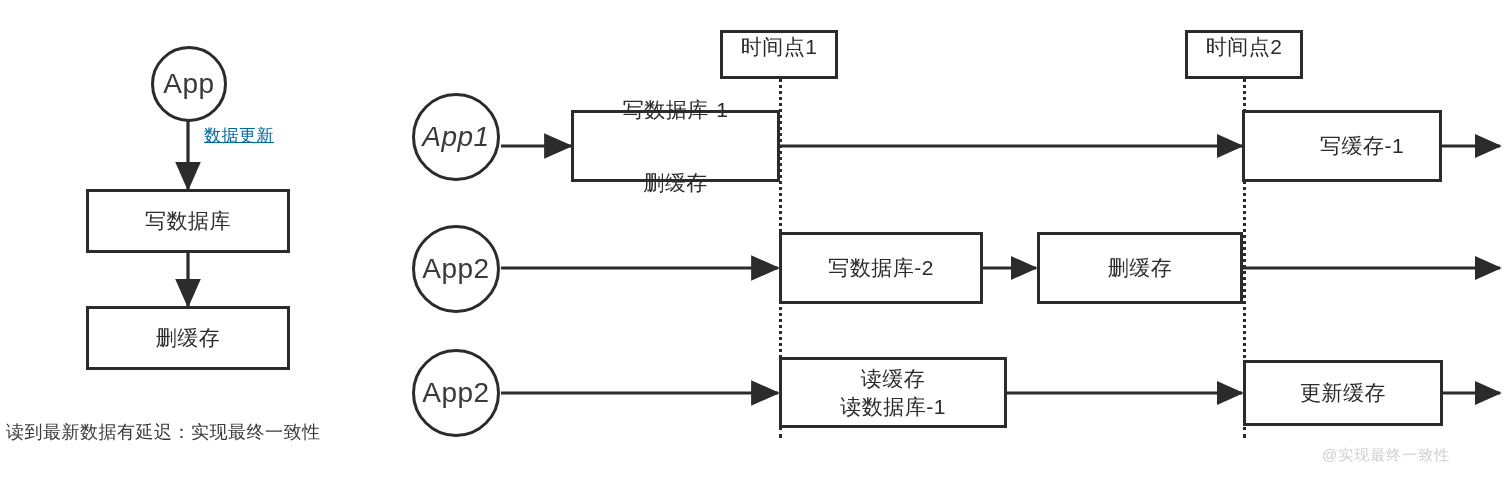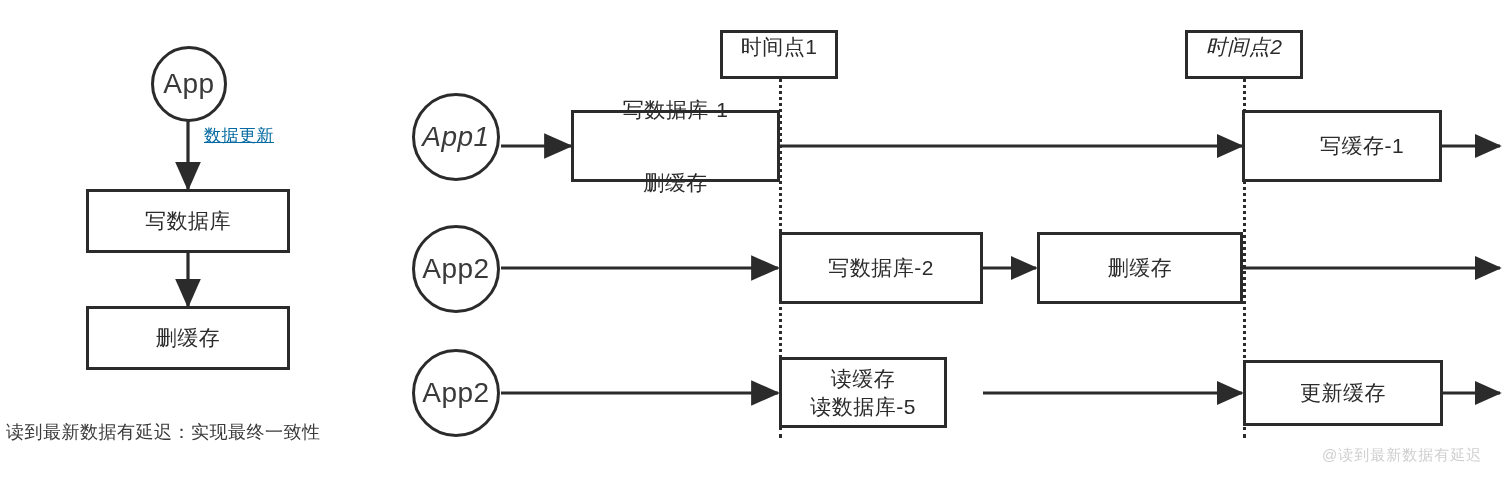--- a/index.html
+++ b/index.html
@@ -147,21 +147,21 @@
   </div>
 
   <div class="caption" style="left:6px; top:420px;">读到最新数据有延迟：实现最终一致性</div>
 
   <div class="dotted-line" style="left:779px; top:78px; height:360px;"></div>
   <div class="dotted-line" style="left:1243px; top:78px; height:360px;"></div>
 
   <div class="tp-label" style="left:720px; top:30px; width:118px; height:49px;">
     <span>时间点1</span>
   </div>
-  <div class="tp-label" style="left:1185px; top:30px; width:118px; height:49px;font-style:italic;">
+  <div class="tp-label" style="left:1185px; top:30px; width:118px; height:49px;">
     <span>时间点2</span>
   </div>
 
   <div class="circle" style="left:412px; top:93px; width:88px; height:88px;font-style:italic;">
     <span>App1</span>
   </div>
   <div class="node-box" style="left:571px; top:110px; width:209px; height:72px; z-index:4;gap:46px;">
     <span>写数据库-1</span>
     <span>删缓存</span>
   </div>
@@ -175,23 +175,23 @@
   <div class="node-box" style="left:779px; top:232px; width:204px; height:72px; z-index:4;">
     <span>写数据库-2</span>
   </div>
   <div class="node-box" style="left:1037px; top:232px; width:206px; height:72px; z-index:4;">
     <span>删缓存</span>
   </div>
 
   <div class="circle" style="left:412px; top:349px; width:88px; height:88px;">
     <span>App2</span>
   </div>
-  <div class="node-box" style="left:779px; top:357px; width:168px; height:71px; z-index:4;">
+  <div class="node-box" style="left:779px; top:357px; width:228px; height:71px; z-index:4;">
     <span>读缓存</span>
-    <span>读数据库-5</span>
+    <span>读数据库-1</span>
   </div>
   <div class="node-box" style="left:1243px; top:360px; width:200px; height:66px; z-index:4;">
     <span>更新缓存</span>
   </div>
 
-  <div class="watermark" style="left:1322px; top:446px;">@读到最新数据有延迟</div>
+  <div class="watermark" style="left:1322px; top:446px;">@实现最终一致性</div>
 
 </div>
 
 </body></html>

